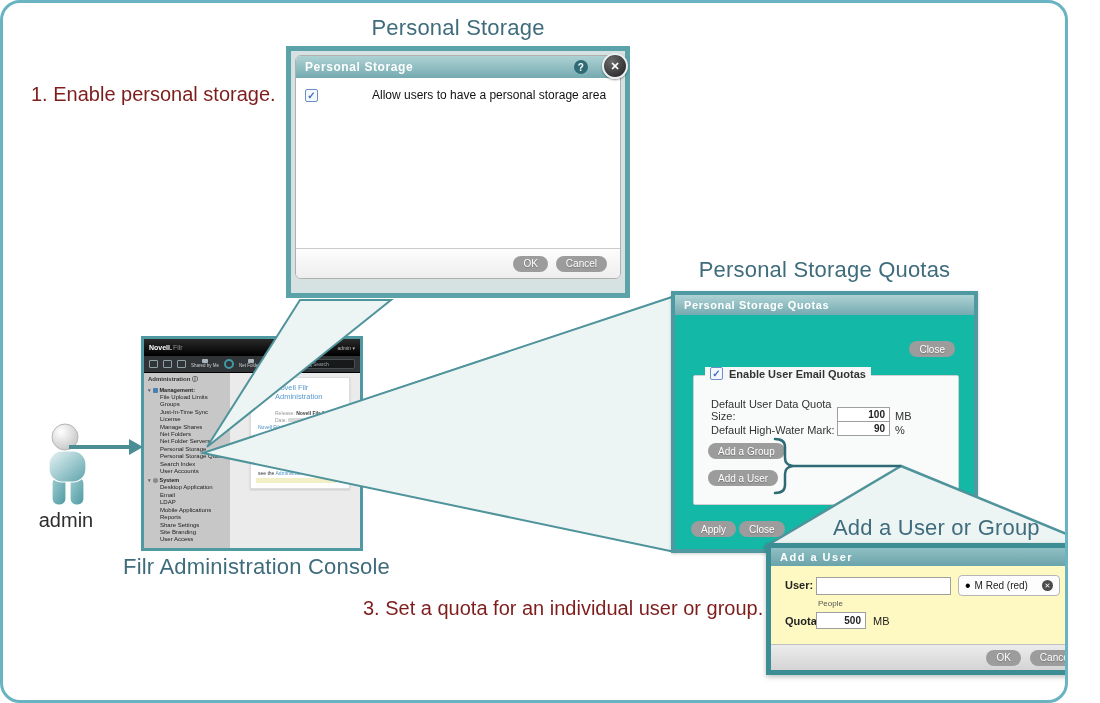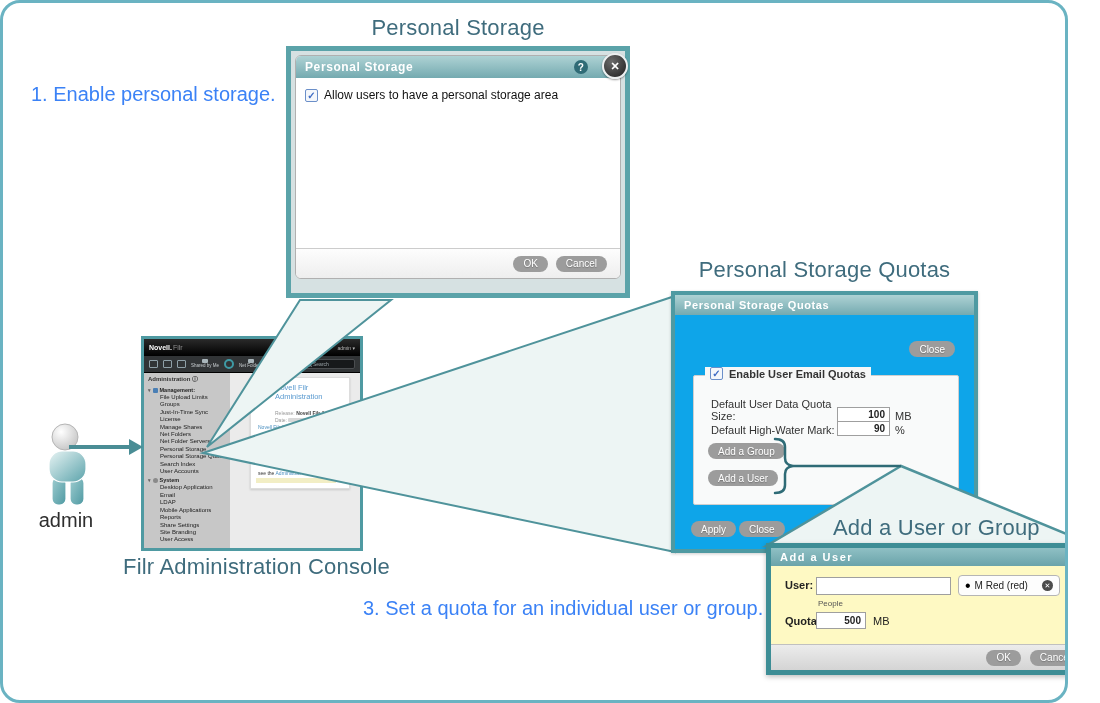--- a/index.html
+++ b/index.html
@@ -6,21 +6,21 @@
   #canvas{position:relative;width:1068px;height:703px;box-sizing:border-box;
     border:3px solid #6ab3c2;border-radius:20px;background:#fff;overflow:hidden;
     font-family:"Liberation Sans",sans-serif;}
   .abs{position:absolute;}
   svg.layer{position:absolute;left:0;top:0;pointer-events:none;}
   #layer-under{z-index:2;}
   #layer-over{z-index:6;}
 
   
   .fig-title{position:absolute;color:#3f6c7d;font-size:22px;letter-spacing:.2px;z-index:7;}
-  .red-step{position:absolute;color:#3b82f6;font-size:20px;z-index:7;white-space:nowrap;}
+  .red-step{position:absolute;color:#7f1d1d;font-size:20px;z-index:7;white-space:nowrap;}
 
   
   .pill{display:inline-flex;align-items:center;justify-content:center;background:#9c9c9c;
     color:#fff;border:none;border-radius:9px;height:16px;padding:0 10px;font-size:10px;
     font-family:inherit;text-shadow:0 1px 1px rgba(0,0,0,.25);cursor:pointer;}
   .dlg-header{background:linear-gradient(#aed2d4,#74aab0);color:#fff;font-weight:bold;
     letter-spacing:.6px;display:flex;align-items:center;}
   .checkbox{display:inline-flex;align-items:center;justify-content:center;width:11px;height:11px;
     border:1px solid #6b8fc9;background:#f4f7fb;border-radius:2px;color:#3d6bc4;
     font-size:10px;line-height:10px;font-weight:bold;}
@@ -31,34 +31,34 @@
   #ps-dialog{left:283px;top:43px;width:344px;height:252px;background:#d6e1e2;
     border:5px solid #5ba3a9;box-sizing:border-box;z-index:3;}
   #ps-dialog .win{position:absolute;left:4px;top:4px;right:4px;bottom:14px;background:#fff;
     border:1px solid #b0b0b0;border-radius:6px;overflow:hidden;}
   #ps-dialog .dlg-header{height:22px;font-size:12px;padding-left:9px;}
   .help-circle{position:absolute;right:32px;top:4px;width:14px;height:14px;border-radius:50%;
     background:#2f6b76;color:#fff;font-size:10px;font-weight:bold;display:flex;
     align-items:center;justify-content:center;}
   #ps-body{position:absolute;left:0;right:0;top:22px;bottom:30px;background:#fff;}
   #ps-check-row{position:absolute;left:9px;top:11px;display:flex;align-items:flex-start;gap:6px;}
-  #ps-check-row .cb-label{font-size:12px;color:#111;margin-top:-1px;}
+  #ps-check-row .cb-label{font-size:12px;color:#111;margin-top:-1px;margin-left:48px;}
   #ps-footer{position:absolute;left:0;right:0;bottom:0;height:30px;border-top:1px solid #ccc;
     background:linear-gradient(#fdfdfd,#eee);display:flex;align-items:center;
     justify-content:flex-end;gap:8px;padding-right:13px;box-sizing:border-box;}
   .x-close{position:absolute;left:311px;top:2px;width:22px;height:22px;border-radius:50%;
     background:radial-gradient(circle at 35% 30%,#6a6a6a,#1d1d1d);border:2px solid #eceff0;
     color:#fff;font-size:11px;font-weight:bold;display:flex;align-items:center;
     justify-content:center;box-shadow:0 1px 2px rgba(0,0,0,.4);z-index:4;}
 
   
   #q-dialog{left:668px;top:288px;width:307px;height:262px;border:4px solid #4f9aa2;
     box-sizing:border-box;background:#f6f7f7;z-index:3;box-shadow:0 1px 3px rgba(0,0,0,.2);}
   #q-dialog .dlg-header{height:20px;font-size:11px;padding-left:9px;}
-  #q-body{position:absolute;left:0;right:0;top:20px;bottom:0;background:#0ea5e9;padding-left:24px;}
+  #q-body{position:absolute;left:0;right:0;top:20px;bottom:0;background:#14b8a6;padding-left:24px;}
   #q-close-top{position:absolute;right:19px;top:26px;}
   #q-fieldset{position:absolute;left:18px;top:60px;width:266px;height:130px;
     border:1px solid #cfcfcf;border-radius:2px;box-sizing:border-box;background:#f9fafa;}
   #q-enable-row{position:absolute;left:30px;top:52px;display:flex;align-items:center;gap:6px;
     background:#f6f7f7;padding:0 5px;z-index:1;}
   #q-enable-row .cb-label{font-size:11px;font-weight:bold;color:#333;}
   .q-row{position:absolute;left:36px;display:flex;align-items:flex-end;font-size:11px;color:#333;}
   .q-row .fl{width:126px;}
   .q-row .tfield{width:53px;height:15px;}
   .q-row .unit{margin-left:5px;font-size:11px;color:#333;}

